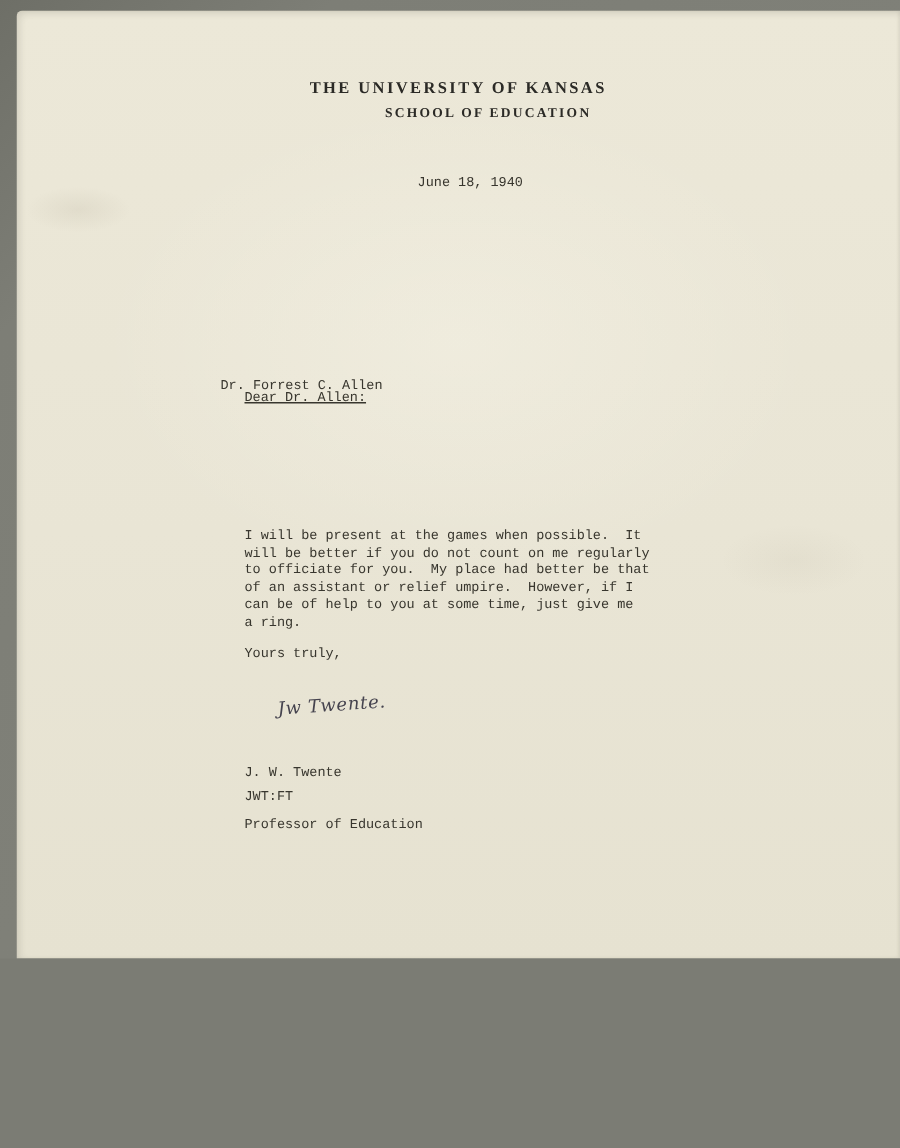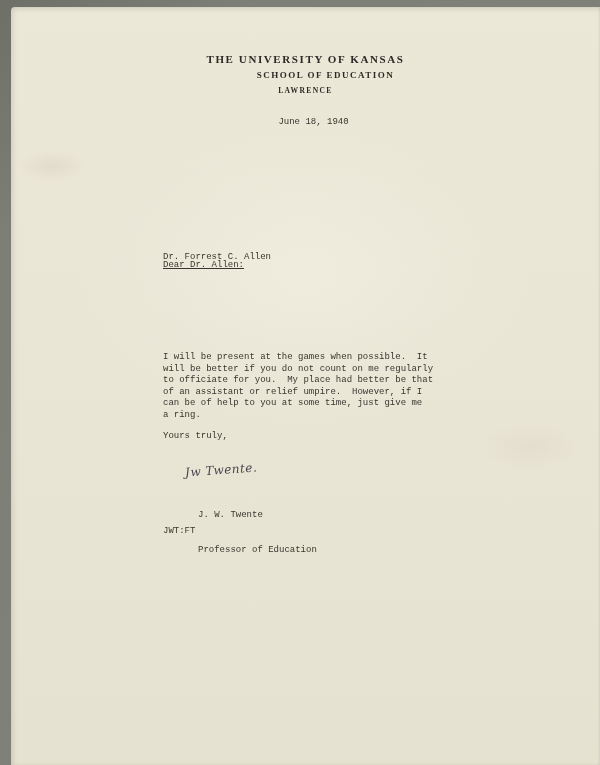--- a/index.html
+++ b/index.html
@@ -7,21 +7,21 @@
     padding: 0;
     width: 600px;
     height: 765px;
     overflow: hidden;
     background: #7b7c74;
     font-family: "Liberation Sans", sans-serif;
   }
   .scan-bg {
     position: relative;
     width: 600px;
-    height: 765px;
+    height: 639px;
     background: linear-gradient(135deg, #6e6f67 0%, #7d7e76 18%, #82837b 100%);
   }
   .paper {
     position: absolute;
     left: 11px;
     top: 7px;
     right: 0;
     bottom: 0;
     border-radius: 4px 0 0 0;
     background-image:
@@ -74,49 +74,48 @@
     margin-top: 14px;
     display: inline-block;
   }
   .date-wrap {
     position: absolute;
     top: 96px;
     left: 16px;
     right: 0;
     text-align: center;
   }
-  .recipient { position: absolute; top: 222px; left: 152px; }
+  .recipient { position: absolute; top: 222px; left: 136px; }
   .salutation { position: absolute; top: 253px; left: 152px; text-decoration: underline; }
   .para1 { position: absolute; top: 290px; left: 152px; width: 290px; }
   .para2 { position: absolute; top: 345px; left: 152px; width: 290px; }
   .closing { position: absolute; top: 424px; left: 152px; }
   .signature {
     position: absolute;
     top: 456px;
     left: 174px;
     font-family: "DejaVu Serif", serif;
     font-style: italic;
     font-size: 12px;
     color: #45434e;
     transform: rotate(-4deg);
     letter-spacing: 0.5px;
   }
-  .signer { position: absolute; top: 480px; left: 152px; margin-left: 35px; }
+  .signer { position: absolute; top: 480px; left: 152px; }
   .reference { position: absolute; top: 519px; left: 152px; }
 </style>
 </head>
 <body>
 
 <div class="scan-bg">
   <div class="paper">
 
     <div class="letterhead">
       <div class="lh1">THE UNIVERSITY OF KANSAS</div>
       <div class="lh2">SCHOOL OF EDUCATION</div>
-      <div class="lh3">LAWRENCE</div>
     </div>
 
     <div class="date-wrap">
       <span class="typed date">June 18, 1940</span>
     </div>
 
     <div class="recipient typed">
       <div>Dr. Forrest C. Allen</div>
     </div>
 

